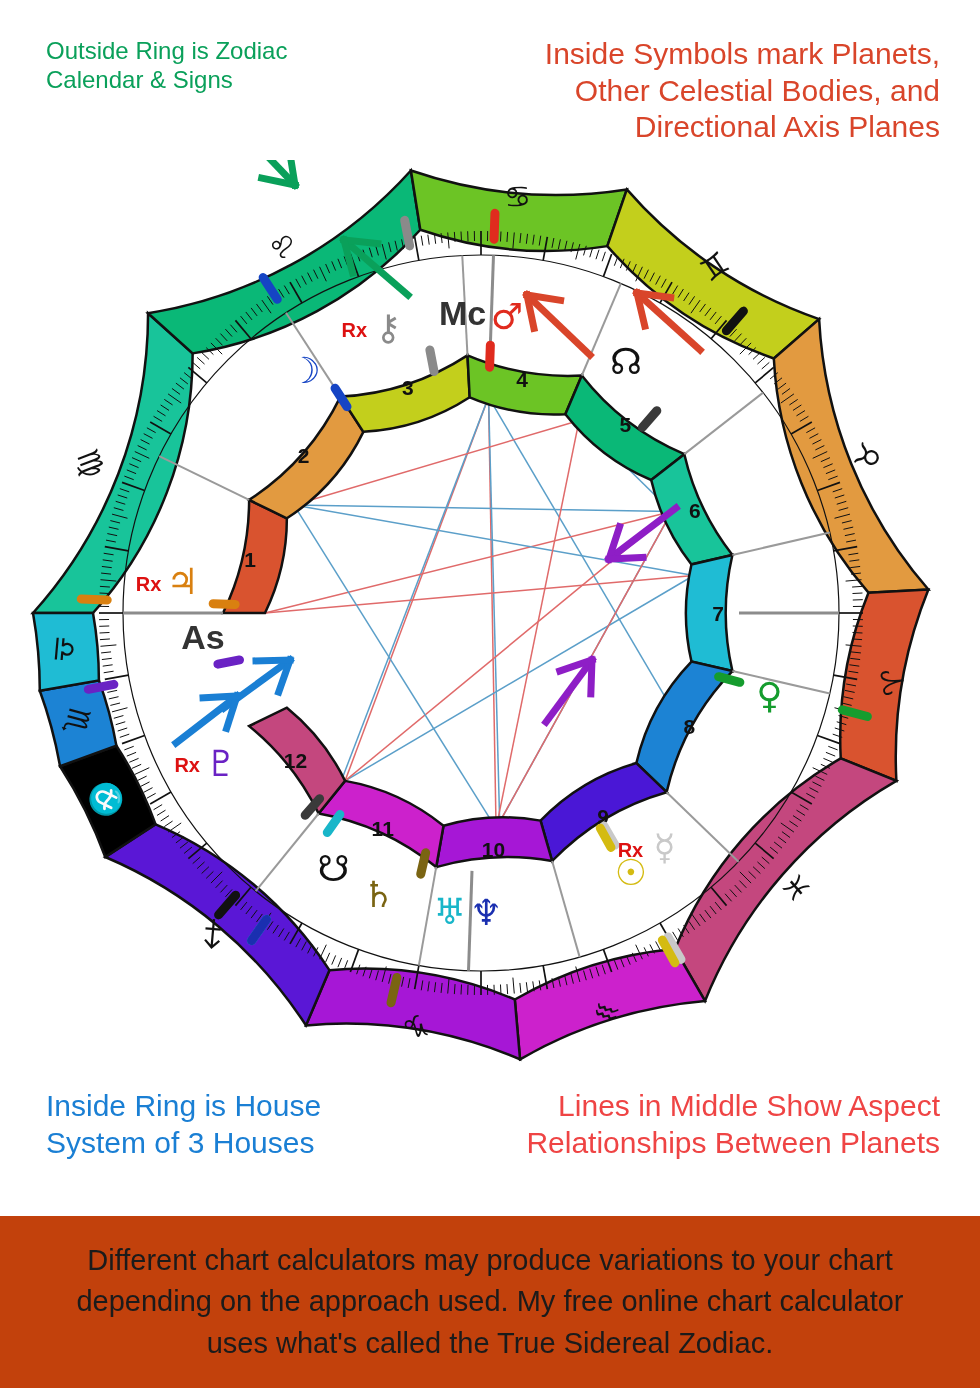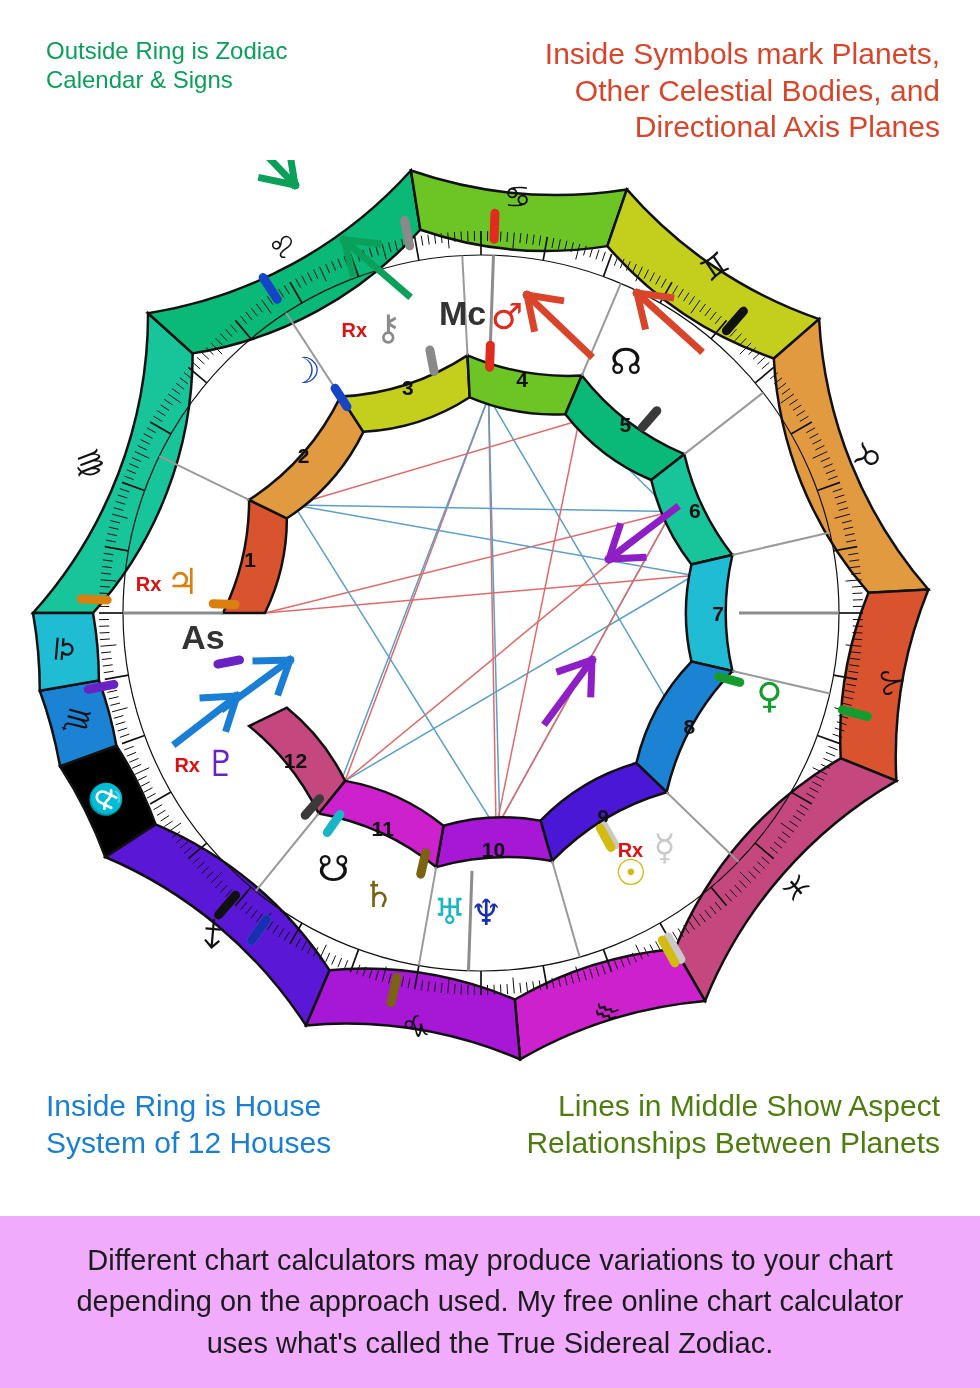--- a/index.html
+++ b/index.html
@@ -9,26 +9,26 @@
     font-family:"Liberation Sans", sans-serif;
     position:relative;overflow:hidden;
   }
   #stage{position:absolute;inset:0;}
 
   
   .caption{position:absolute;line-height:1.22;white-space:pre-line;font-weight:400;}
   #cap-tl{left:46px;top:36px;font-size:24px;color:#0aa05a;text-align:left;}
   #cap-tr{right:40px;top:36px;font-size:30px;color:#d9452a;text-align:right;margin-left:22px;}
   #cap-bl{left:46px;top:1088px;font-size:30px;color:#1a7fd4;text-align:left;}
-  #cap-br{right:40px;top:1088px;font-size:30px;color:#4d7c0f;text-align:right;}
+  #cap-br{right:40px;top:1088px;font-size:30px;color:#ef4444;text-align:right;}
 
   
   #footer{
     position:absolute;left:0;right:0;top:1216px;bottom:0;
-    background:#f0abfc;
+    background:#c2410c;
     display:flex;align-items:center;justify-content:center;
   }
   #footer-text{
     font-size:29px;color:#1b1b1b;line-height:1.42;text-align:center;
     width:860px;white-space:pre-line;
   }
 
   
   #wheel-wrap{position:absolute;left:0px;top:160px;width:980px;height:920px;}
   svg{display:block;}
@@ -43,21 +43,21 @@
 <body>
 
 <div id="stage">
 
   <div class="caption" id="cap-tl">Outside Ring is Zodiac
 Calendar &amp; Signs</div>
   <div class="caption" id="cap-tr">Inside Symbols mark Planets,
 Other Celestial Bodies, and
 Directional Axis Planes</div>
   <div class="caption" id="cap-bl">Inside Ring is House
-System of 12 Houses</div>
+System of 3 Houses</div>
   <div class="caption" id="cap-br">Lines in Middle Show Aspect
 Relationships Between Planets</div>
 
   <div id="wheel-wrap">
     <svg id="wheel" width="980" height="920" viewBox="0 0 980 920">
       <g id="g-zodiac">
           <g>
             <path d="M33,452.99999999999994 A448,448 0 0 0 148.07111818612748,153.22948835123145 L192.6598077147711,193.377324732763 A388,388 0 0 1 93,452.99999999999994 Z" fill="#18c49a" stroke="#111" stroke-width="2.5"></path>
             <text x="90.76338172416968" y="303.2021970900645" class="zsym" fill="#111" transform="rotate(69,90.76338172416968,303.2021970900645)">♍</text>
           </g>

